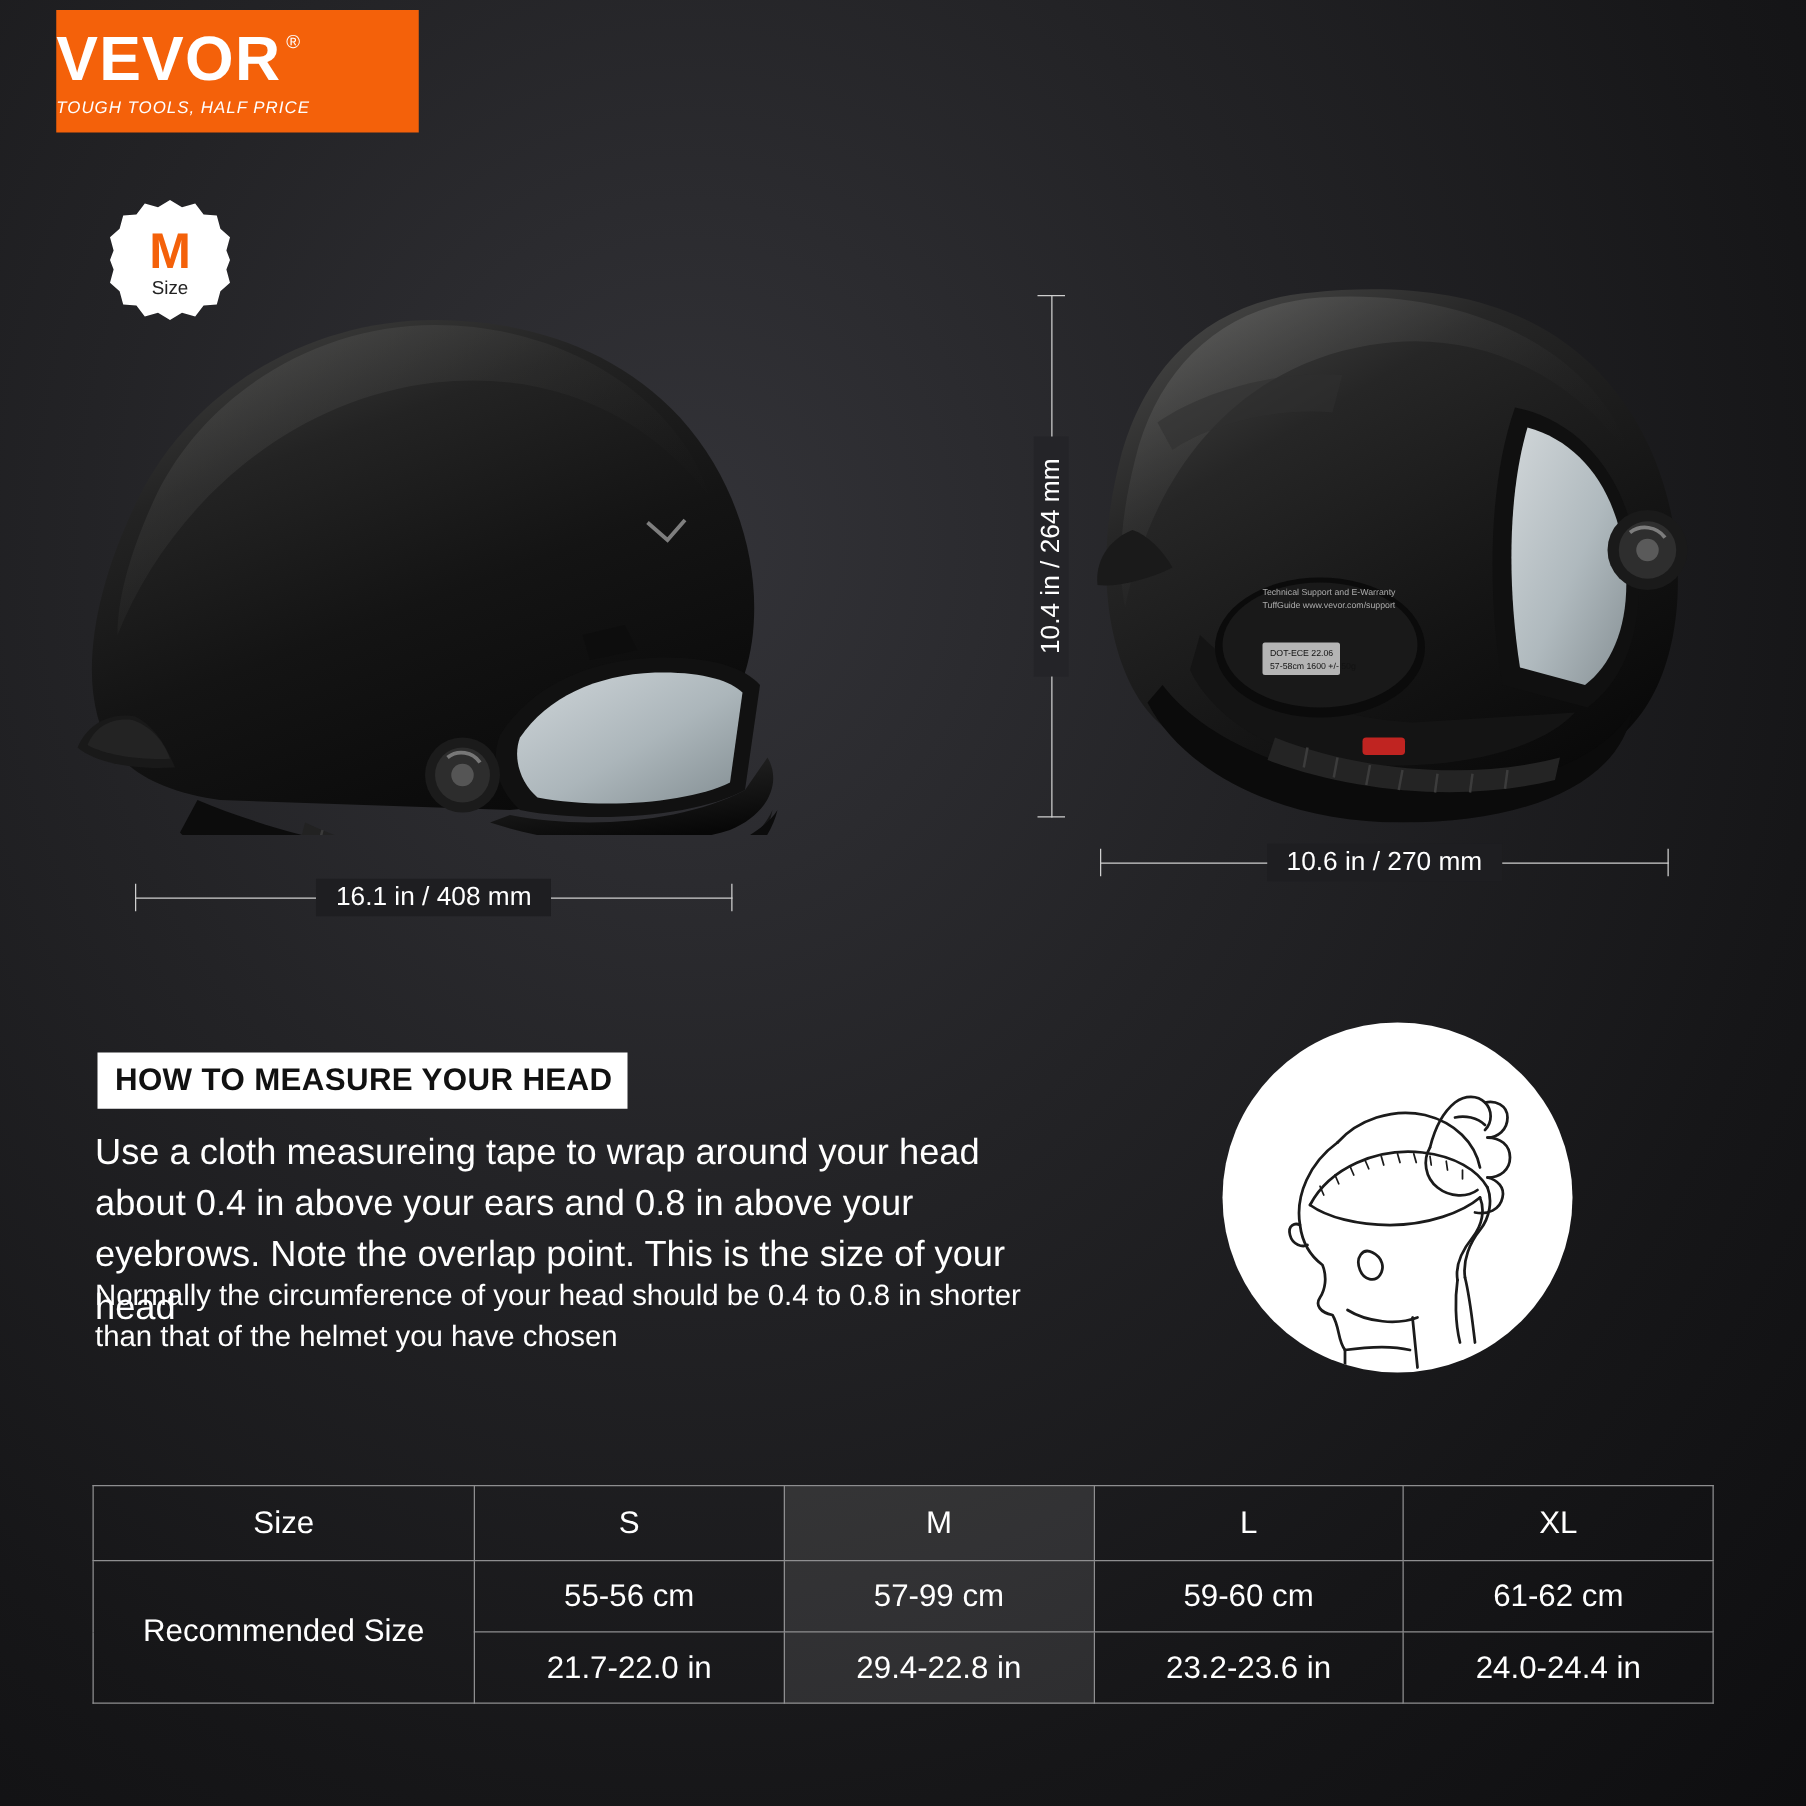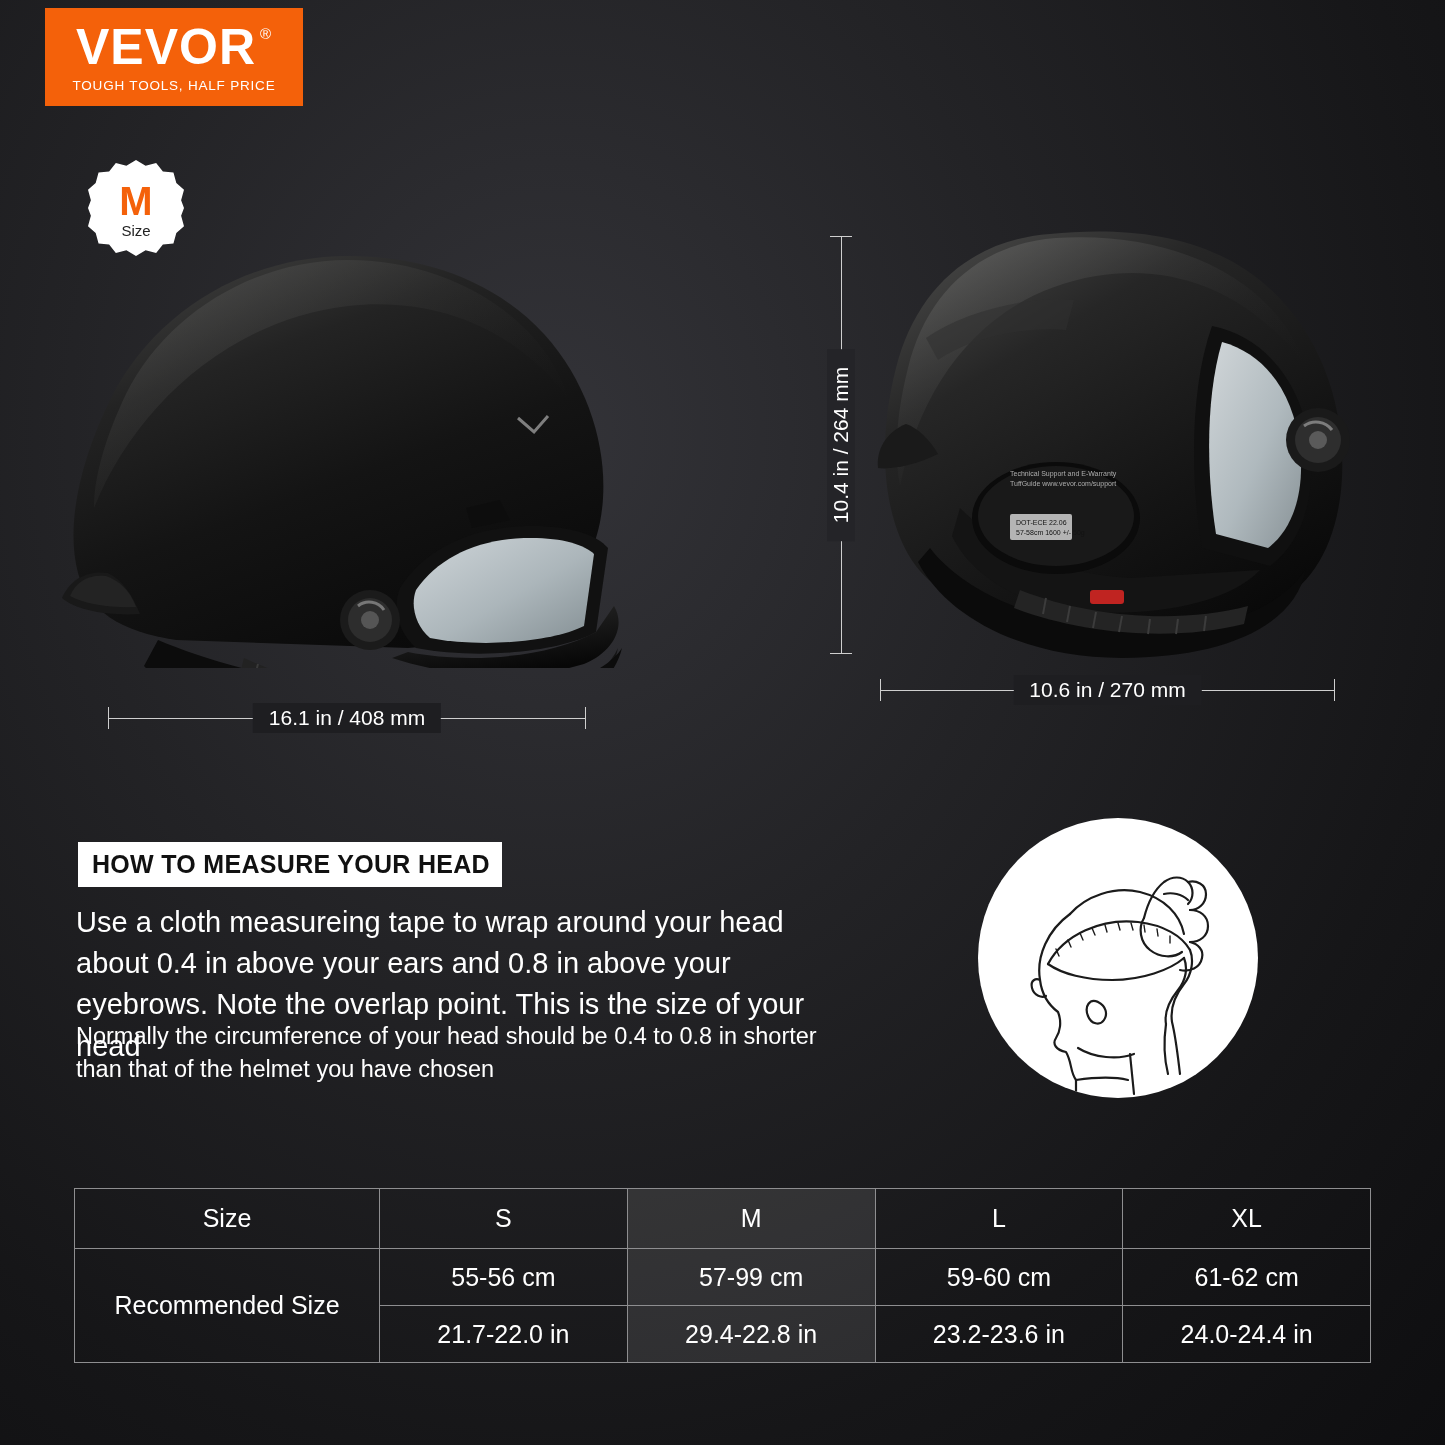--- a/index.html
+++ b/index.html
@@ -12,25 +12,25 @@
     font-family: "Liberation Sans", sans-serif;
     color: #ffffff;
     position: relative;
     overflow: hidden;
   }
 
   
   .logo-box {
     position: absolute;
     left: 45px; top: 8px;
-    width: 258px; height: 98px;
+    width: 290px; height: 98px;
     background: #f4610a;
     display: flex;
     flex-direction: column;
-    align-items: center;
+    align-items: flex-start;
     justify-content: center;
   }
   .logo-word {
     font-size: 50px;
     font-weight: bold;
     letter-spacing: 1px;
     color: #ffffff;
     line-height: 1;
     position: relative;
     padding-right: 16px;
@@ -39,20 +39,21 @@
     position: absolute;
     right: 0; top: 4px;
     font-size: 15px;
     font-weight: normal;
   }
   .logo-tag {
     font-size: 13.5px;
     letter-spacing: 0.8px;
     color: #ffffff;
     margin-top: 6px;
+    font-style: italic;
   }
 
   
   .size-badge {
     position: absolute;
     left: 88px; top: 160px;
     width: 96px; height: 96px;
     display: flex; flex-direction: column;
     align-items: center; justify-content: center;
   }

